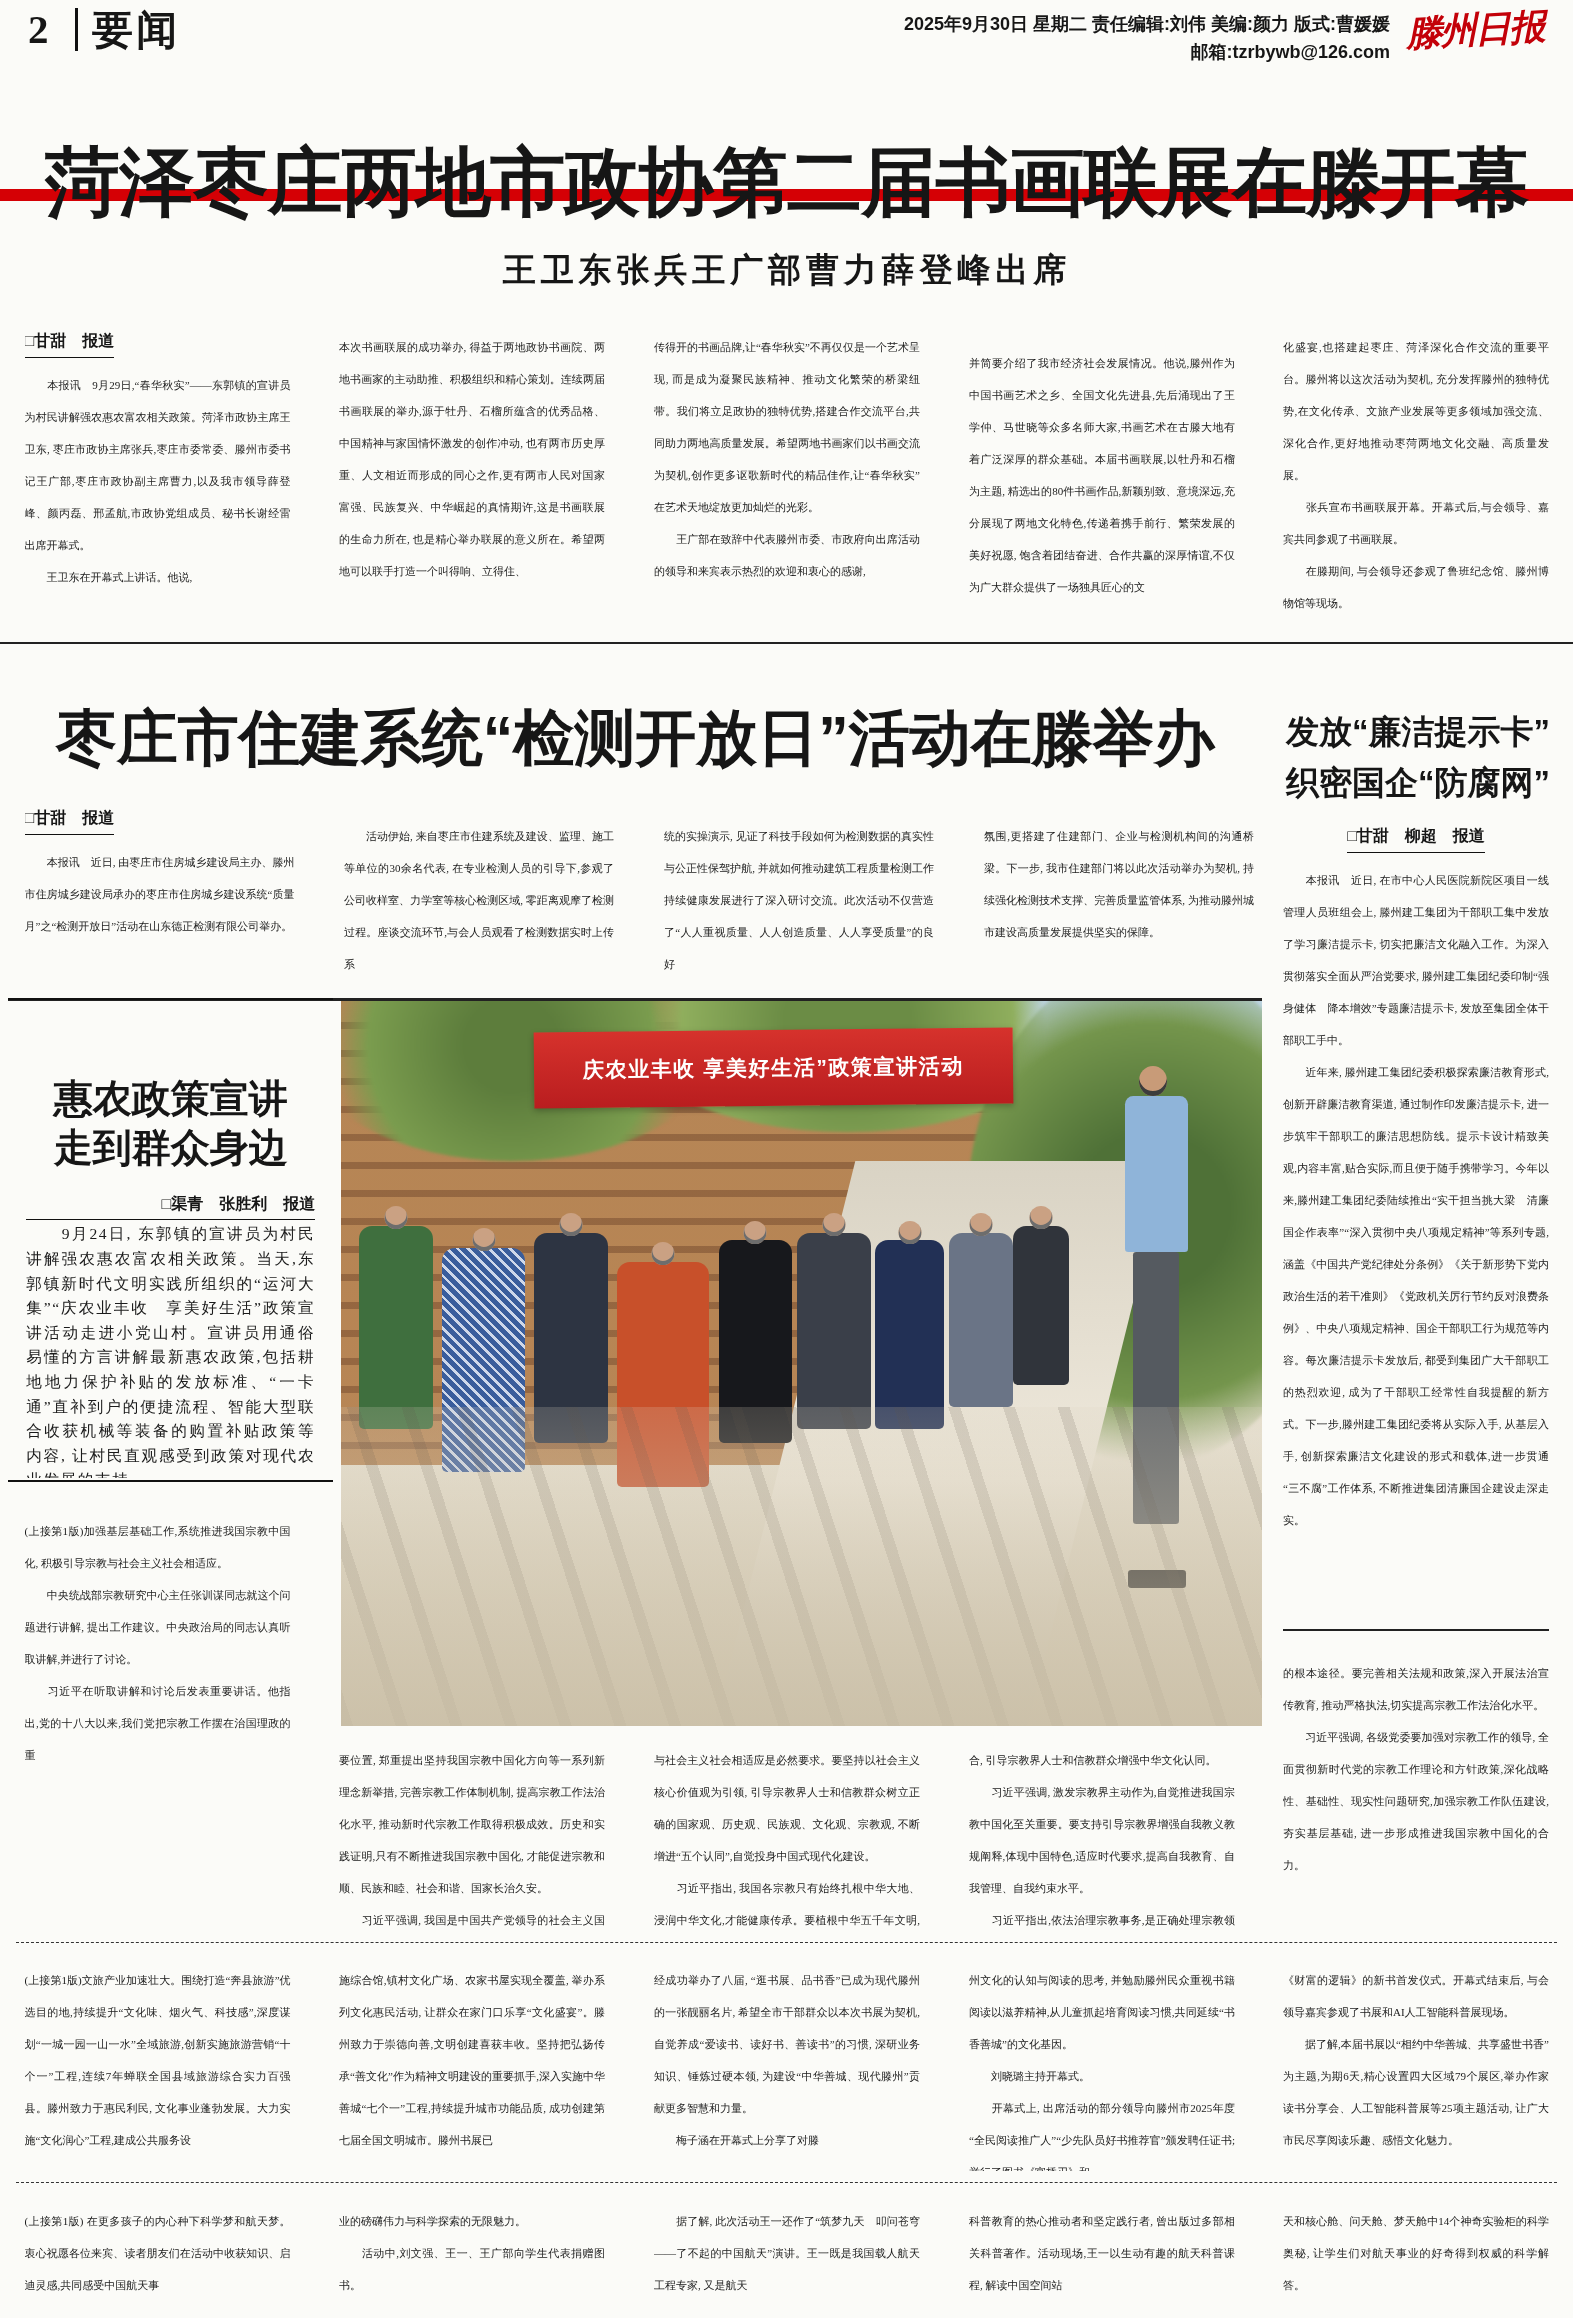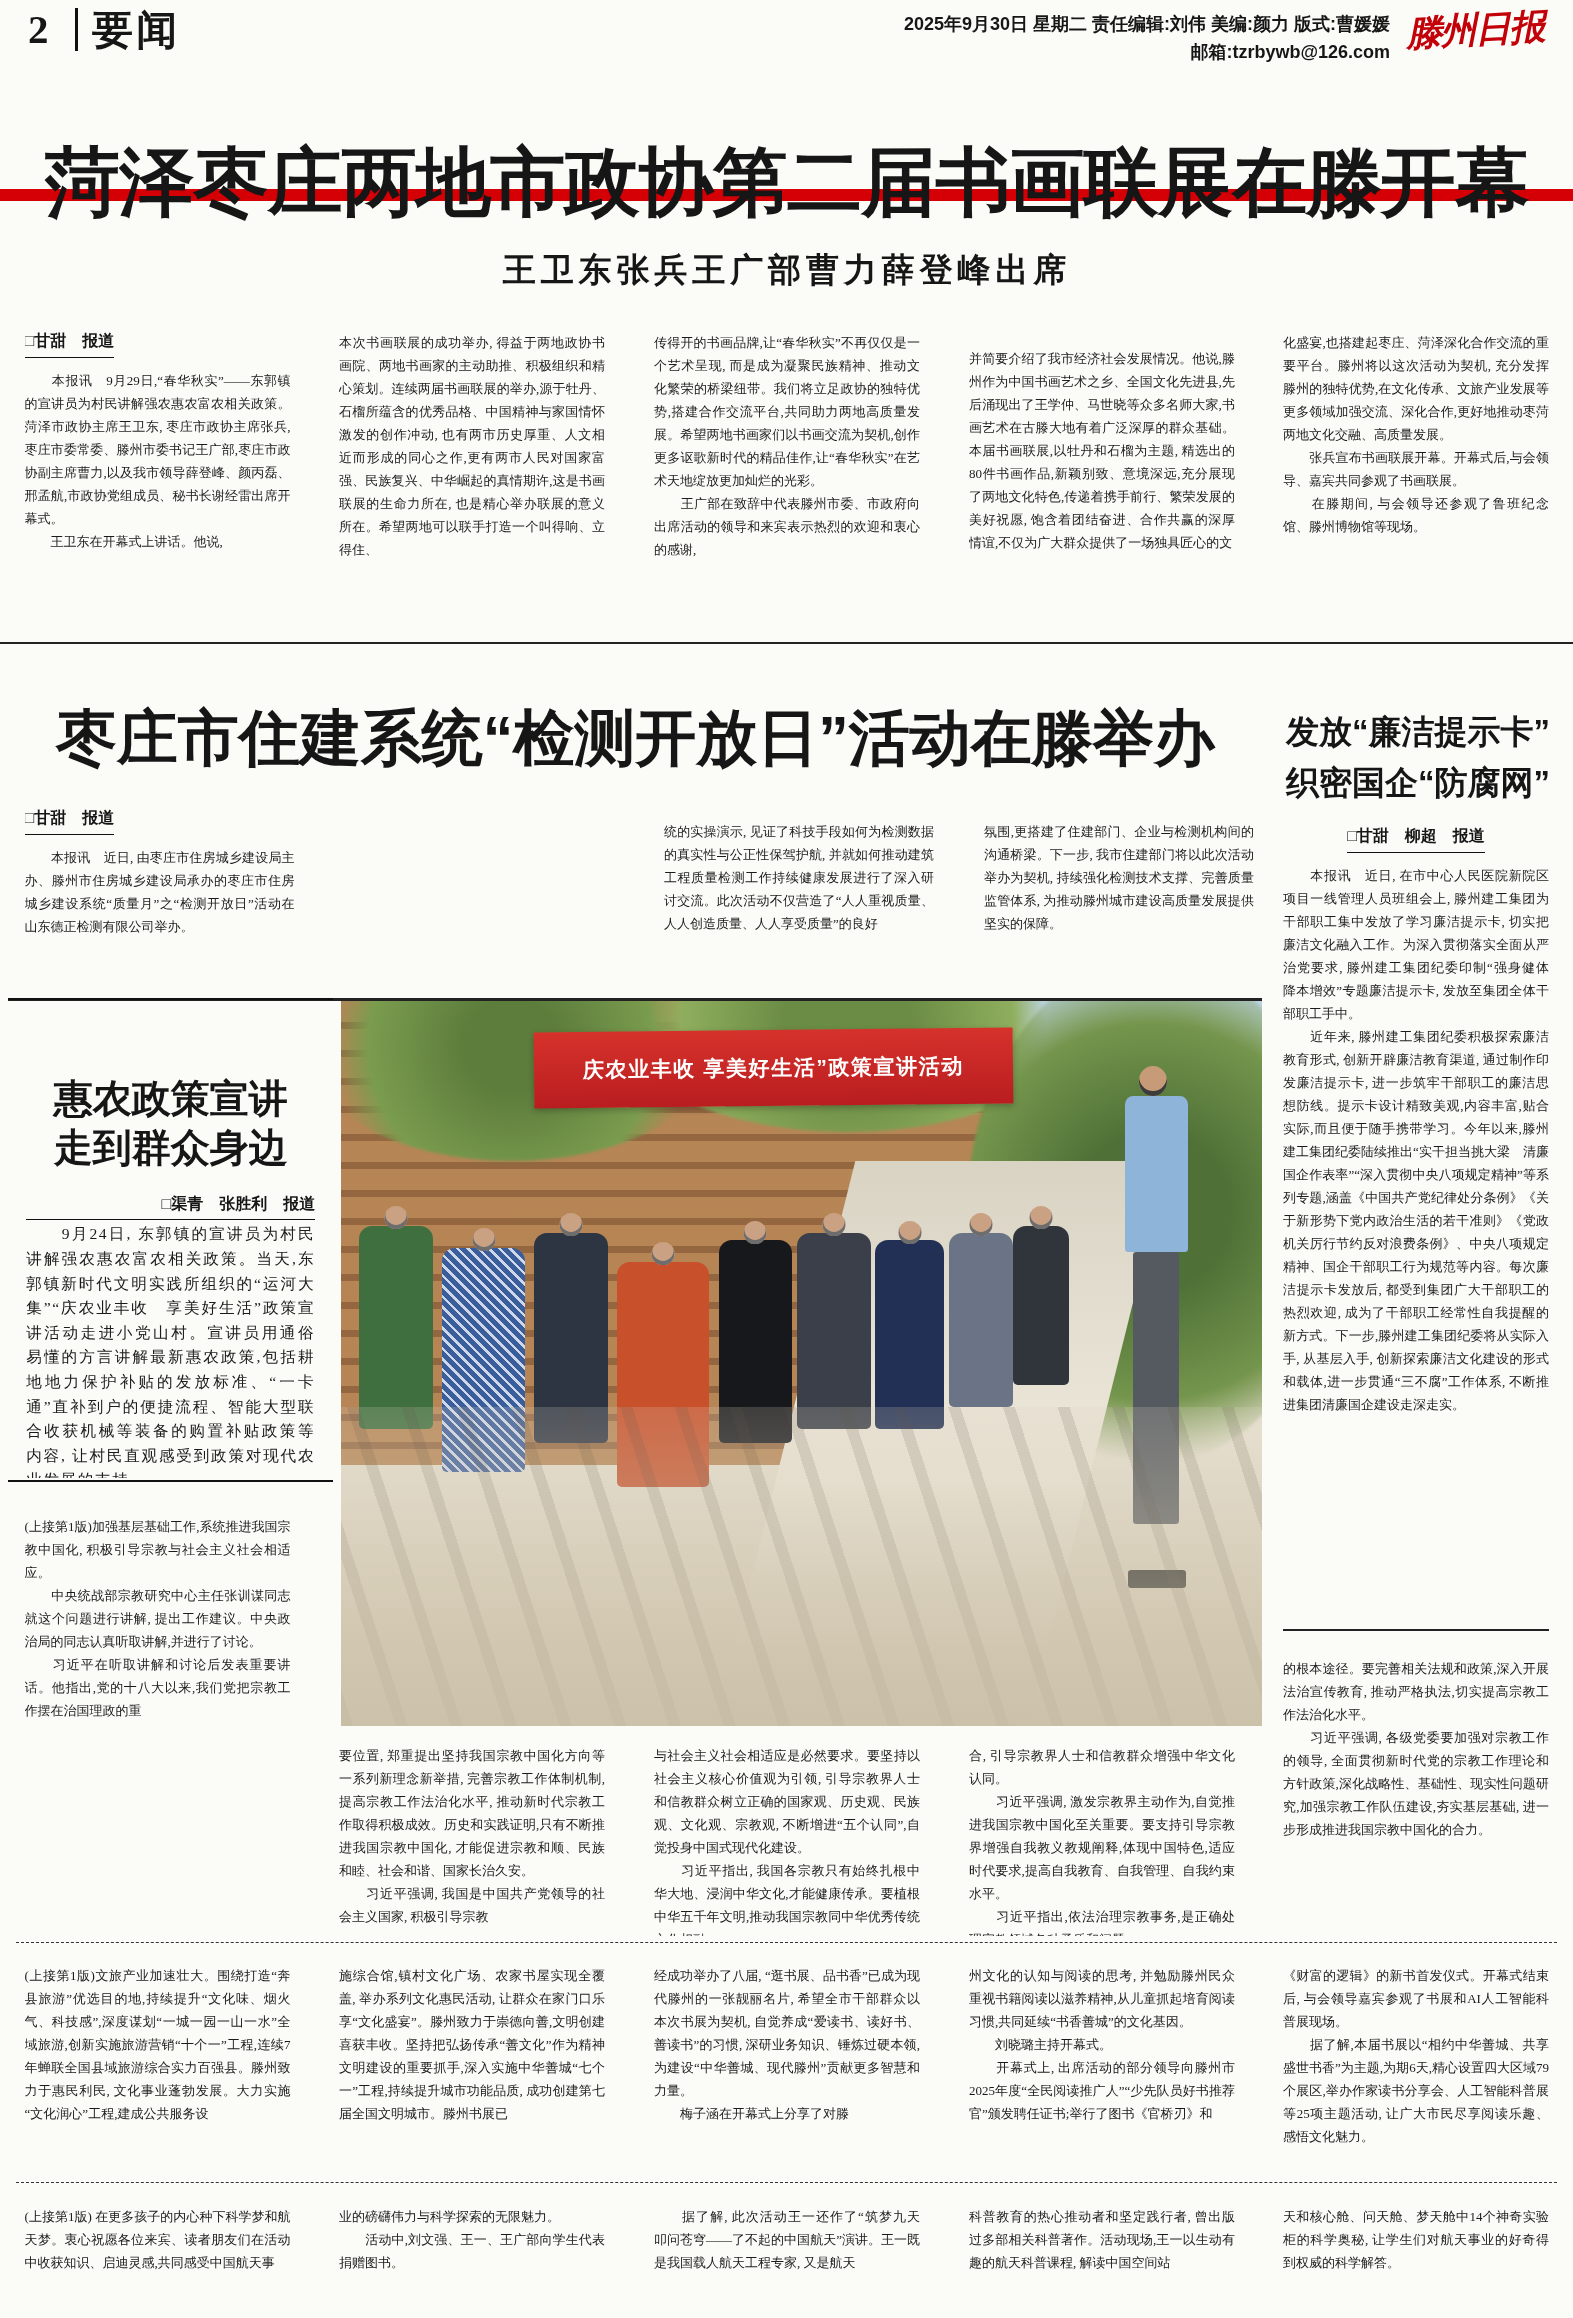--- a/index.html
+++ b/index.html
@@ -18,21 +18,21 @@
   .hdr-logo{
     position:absolute;right:24.6px;top:1.6px;width:148px;height:56px;
     color:#c30109;font-size:36px;font-weight:900;font-style:italic;
     font-family:"Liberation Serif","DejaVu Serif",serif;
     transform:rotate(-3deg);letter-spacing:-1.6px;line-height:56px;text-align:center;
   }
   .red-bar{position:absolute;left:0;top:189px;width:1574px;height:12.3px;}
   
   .colstrip{position:absolute;overflow:hidden;}
   .bodytxt{
-    font-size:13px;line-height:23px;text-align:justify;white-space:pre-line;
+    font-size:11px;line-height:32px;text-align:justify;white-space:pre-line;
     color:#1b1b1b;
   }
   .byline{
     display:inline-block;font-size:16px;font-weight:bold;
     font-family:"Liberation Sans","DejaVu Sans",sans-serif;
     border-bottom:1.6px solid #111;padding-bottom:4.9px;margin-bottom:11.5px;
   }
   .rule{position:absolute;background:#222;}
   .dashed{position:absolute;border-top:1.6px dashed #333;height:0;}
   
@@ -157,20 +157,21 @@
   <div class="a2-head">枣庄市住建系统“检测开放日”活动在滕举办</div>
   <div class="a3-head">
     <div>发放“廉洁提示卡”</div>
     <div>织密国企“防腐网”</div>
   </div>
 
   <div class="colstrip" style="left:24.6px;top:808px;width:270px;height:182px;">
     <span class="byline">□甘甜　报道</span>
     <div class="bodytxt">　　本报讯　近日, 由枣庄市住房城乡建设局主办、滕州市住房城乡建设局承办的枣庄市住房城乡建设系统“质量月”之“检测开放日”活动在山东德正检测有限公司举办。</div>
   </div>
+  <div class="colstrip bodytxt" style="left:344px;top:820px;width:270px;height:172px;">　　活动伊始, 来自枣庄市住建系统及建设、监理、施工等单位的30余名代表, 在专业检测人员的引导下,参观了公司收样室、力学室等核心检测区域, 零距离观摩了检测过程。座谈交流环节,与会人员观看了检测数据实时上传系</div>
   <div class="colstrip bodytxt" style="left:664px;top:820px;width:270px;height:172px;">统的实操演示, 见证了科技手段如何为检测数据的真实性与公正性保驾护航, 并就如何推动建筑工程质量检测工作持续健康发展进行了深入研讨交流。此次活动不仅营造了“人人重视质量、人人创造质量、人人享受质量”的良好</div>
   <div class="colstrip bodytxt" style="left:984px;top:820px;width:270px;height:172px;">氛围,更搭建了住建部门、企业与检测机构间的沟通桥梁。下一步, 我市住建部门将以此次活动举办为契机, 持续强化检测技术支撑、完善质量监管体系, 为推动滕州城市建设高质量发展提供坚实的保障。</div>
 
   <div class="colstrip" style="left:1283px;top:826px;width:266px;height:780px;">
     <div style="text-align:center;"><span class="byline">□甘甜　柳超　报道</span></div>
     <div class="bodytxt">　　本报讯　近日, 在市中心人民医院新院区项目一线管理人员班组会上, 滕州建工集团为干部职工集中发放了学习廉洁提示卡, 切实把廉洁文化融入工作。为深入贯彻落实全面从严治党要求, 滕州建工集团纪委印制“强身健体　降本增效”专题廉洁提示卡, 发放至集团全体干部职工手中。
 　　近年来, 滕州建工集团纪委积极探索廉洁教育形式, 创新开辟廉洁教育渠道, 通过制作印发廉洁提示卡, 进一步筑牢干部职工的廉洁思想防线。提示卡设计精致美观,内容丰富,贴合实际,而且便于随手携带学习。今年以来,滕州建工集团纪委陆续推出“实干担当挑大梁　清廉国企作表率”“深入贯彻中央八项规定精神”等系列专题,涵盖《中国共产党纪律处分条例》《关于新形势下党内政治生活的若干准则》《党政机关厉行节约反对浪费条例》、中央八项规定精神、国企干部职工行为规范等内容。每次廉洁提示卡发放后, 都受到集团广大干部职工的热烈欢迎, 成为了干部职工经常性自我提醒的新方式。下一步,滕州建工集团纪委将从实际入手, 从基层入手, 创新探索廉洁文化建设的形式和载体,进一步贯通“三不腐”工作体系, 不断推进集团清廉国企建设走深走实。</div>
   </div>
   <div class="rule" style="left:1283px;top:1629px;width:266px;height:1.6px;"></div>
 

